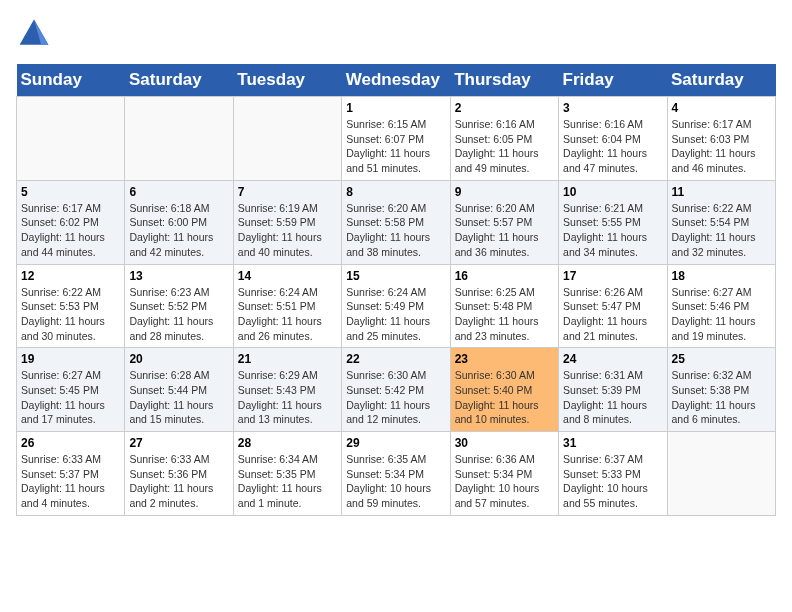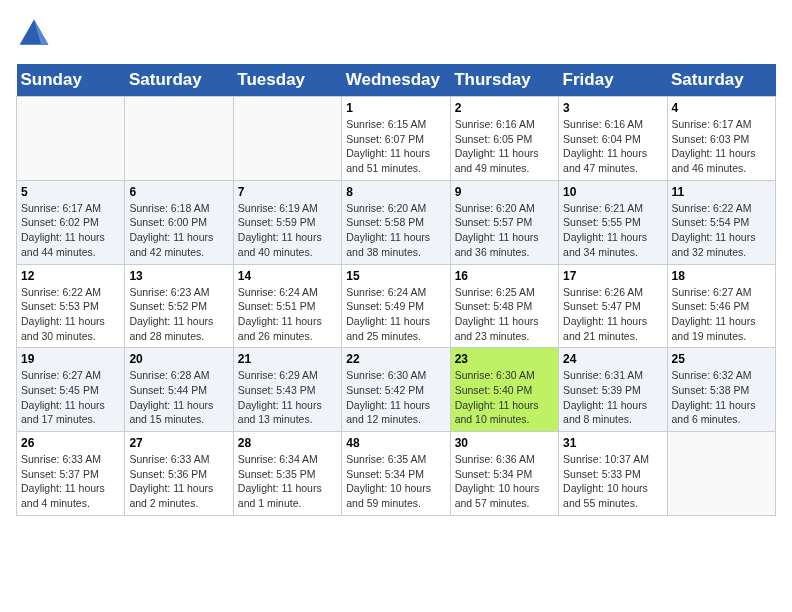--- a/index.html
+++ b/index.html
@@ -286,21 +286,21 @@
 Daylight: 11 hours
 and 13 minutes.</div>
         </td>
         <td style="background-color: rgb(240, 244, 248);">
           <span class="day-num">22</span>
           <div class="day-info" style="white-space: pre-line;">Sunrise: 6:30 AM
 Sunset: 5:42 PM
 Daylight: 11 hours
 and 12 minutes.</div>
         </td>
-        <td style="background-color: #bef264;">
+        <td style="background-color: #fdba74;">
           <span class="day-num">23</span>
           <div class="day-info" style="white-space: pre-line;">Sunrise: 6:30 AM
 Sunset: 5:40 PM
 Daylight: 11 hours
 and 10 minutes.</div>
         </td>
         <td style="background-color: rgb(240, 244, 248);">
           <span class="day-num">24</span>
           <div class="day-info" style="white-space: pre-line;">Sunrise: 6:31 AM
 Sunset: 5:39 PM
@@ -331,36 +331,36 @@
 and 2 minutes.</div>
         </td>
         <td style="background-color: rgb(255, 255, 255);">
           <span class="day-num">28</span>
           <div class="day-info" style="white-space: pre-line;">Sunrise: 6:34 AM
 Sunset: 5:35 PM
 Daylight: 11 hours
 and 1 minute.</div>
         </td>
         <td style="background-color: rgb(255, 255, 255);">
-          <span class="day-num">48</span>
+          <span class="day-num">29</span>
           <div class="day-info" style="white-space: pre-line;">Sunrise: 6:35 AM
 Sunset: 5:34 PM
 Daylight: 10 hours
 and 59 minutes.</div>
         </td>
         <td style="background-color: rgb(255, 255, 255);">
           <span class="day-num">30</span>
           <div class="day-info" style="white-space: pre-line;">Sunrise: 6:36 AM
 Sunset: 5:34 PM
 Daylight: 10 hours
 and 57 minutes.</div>
         </td>
         <td style="background-color: rgb(255, 255, 255);">
           <span class="day-num">31</span>
-          <div class="day-info" style="white-space: pre-line;">Sunrise: 10:37 AM
+          <div class="day-info" style="white-space: pre-line;">Sunrise: 6:37 AM
 Sunset: 5:33 PM
 Daylight: 10 hours
 and 55 minutes.</div>
         </td>
         <td class="empty-cell" style="background-color: rgb(249, 249, 249);"></td>
       </tr>
     </tbody>
 </table>
 
 </body></html>

